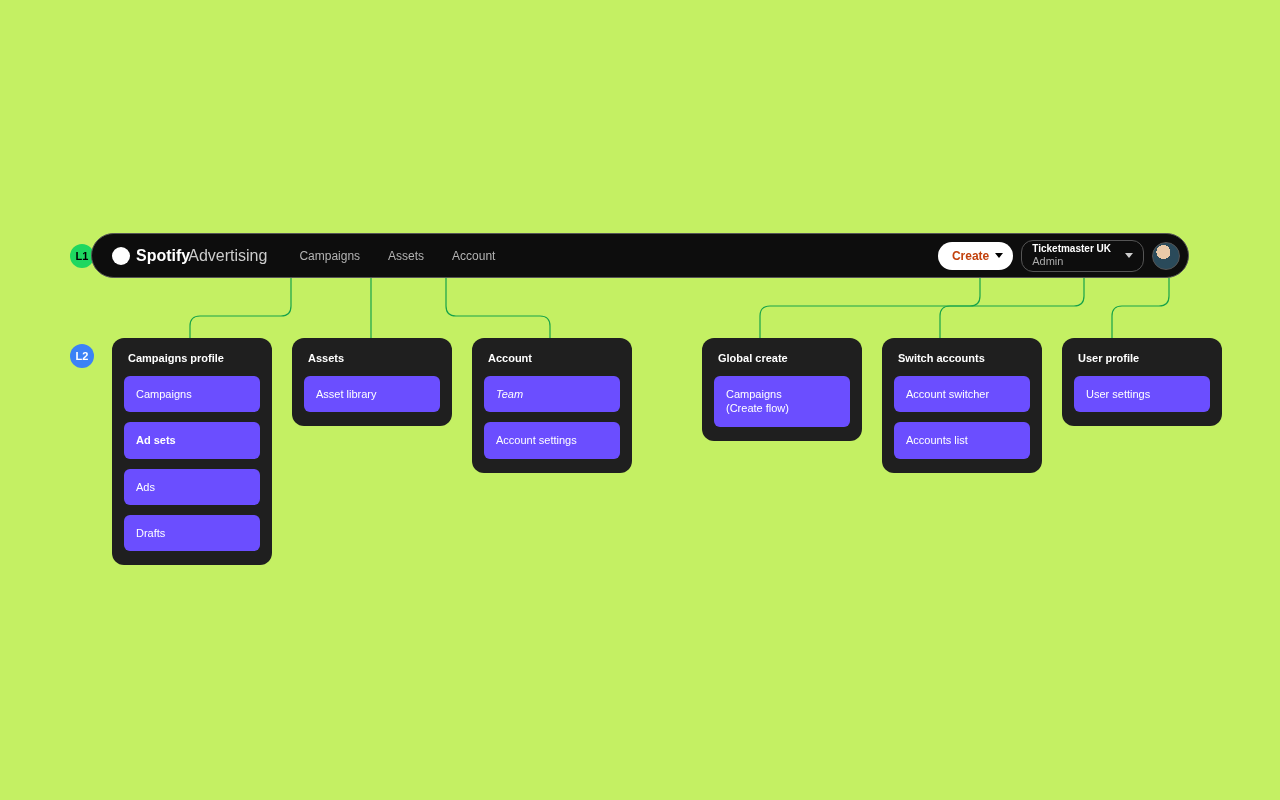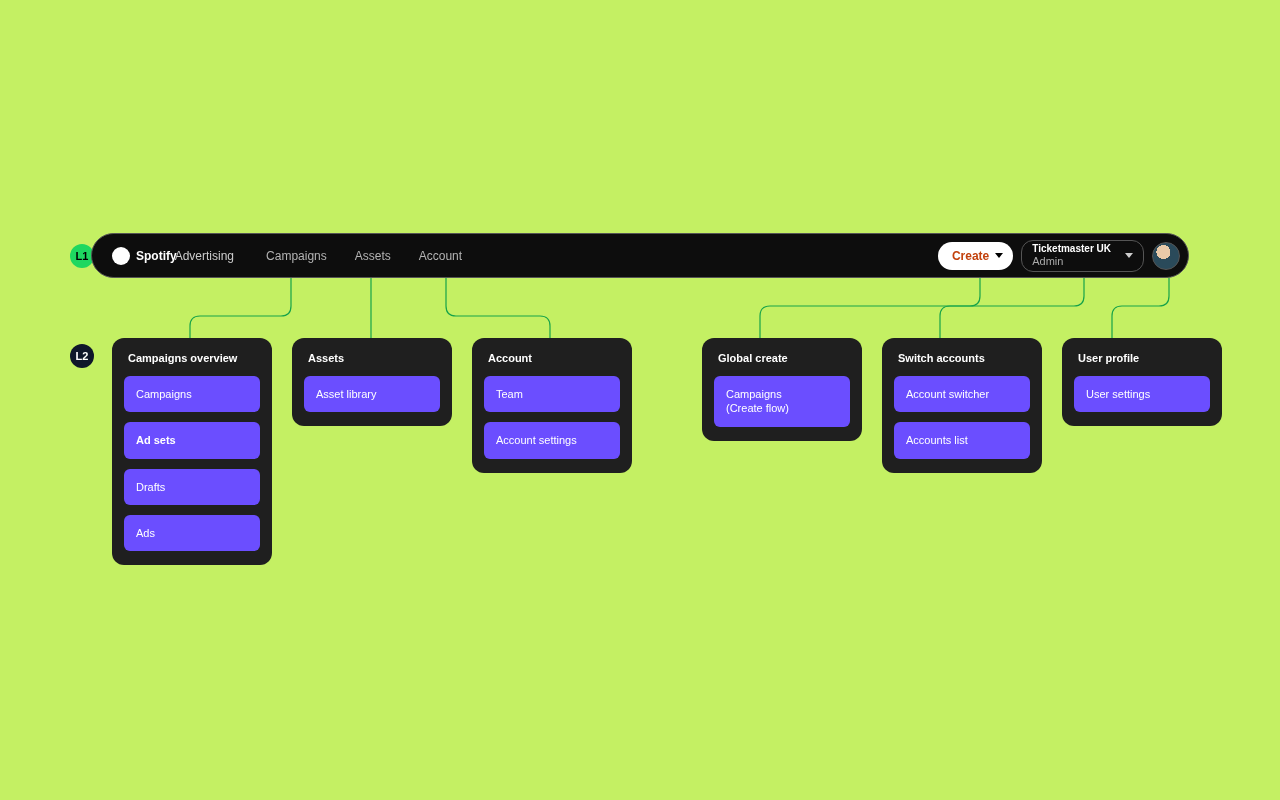--- a/index.html
+++ b/index.html
@@ -24,21 +24,21 @@
     border-radius: 24px;
     display: flex;
     align-items: center;
     padding: 0 8px 0 20px;
     color: #fff;
   }
   .brand {
     display: flex;
     align-items: center;
     gap: 6px;
-    font-size: 12px;
+    font-size: 16px;
     font-weight: 600;
   }
   .spotify-logo {
     width: 18px; height: 18px;
     border-radius: 50%;
     background: #fff;
     position: relative;
   }
   .spotify-logo::before {
     content:"";
@@ -113,21 +113,21 @@
   
   .badge {
     position: absolute;
     width: 24px; height: 24px;
     border-radius: 50%;
     display:flex; align-items:center; justify-content:center;
     font-size: 11px; font-weight:700;
     color:#000;
   }
   .badge.l1 { background:#1ed760; left:70px; top:244px; }
-  .badge.l2 { background:#0f172a; color:#fff; left:70px; top:344px; }
+  .badge.l2 { background:#3b82f6; color:#fff; left:70px; top:344px; }
 
   
   .panels {
     position: absolute;
     left: 112px;
     top: 338px;
     display: flex;
     gap: 20px;
     align-items: flex-start;
   }
@@ -196,33 +196,33 @@
       <span class="name">Ticketmaster UK</span>
       <span class="role">Admin</span>
     </div>
     <span class="caret-down white"></span>
   </div>
   <div class="avatar"></div>
 </div>
 
 <div class="panels" id="panels">
     <div class="panel">
-      <h4>Campaigns overview</h4>
+      <h4>Campaigns profile</h4>
       <div class="item" style="white-space: pre-line;">Campaigns</div>
       <div class="item" style="white-space: pre-line; font-weight: bold;">Ad sets</div>
+      <div class="item" style="white-space: pre-line;">Ads</div>
       <div class="item" style="white-space: pre-line;">Drafts</div>
-      <div class="item" style="white-space: pre-line;">Ads</div>
     </div>
     <div class="panel">
       <h4>Assets</h4>
       <div class="item" style="white-space: pre-line;">Asset library</div>
     </div>
     <div class="panel">
       <h4>Account</h4>
-      <div class="item" style="white-space: pre-line;">Team</div>
+      <div class="item" style="white-space: pre-line; font-style: italic;">Team</div>
       <div class="item" style="white-space: pre-line;">Account settings</div>
     </div>
     <div class="panel" style="margin-left: 50px;">
       <h4>Global create</h4>
       <div class="item" style="white-space: pre-line;">Campaigns
 (Create flow)</div>
     </div>
     <div class="panel">
       <h4>Switch accounts</h4>
       <div class="item" style="white-space: pre-line;">Account switcher</div>

